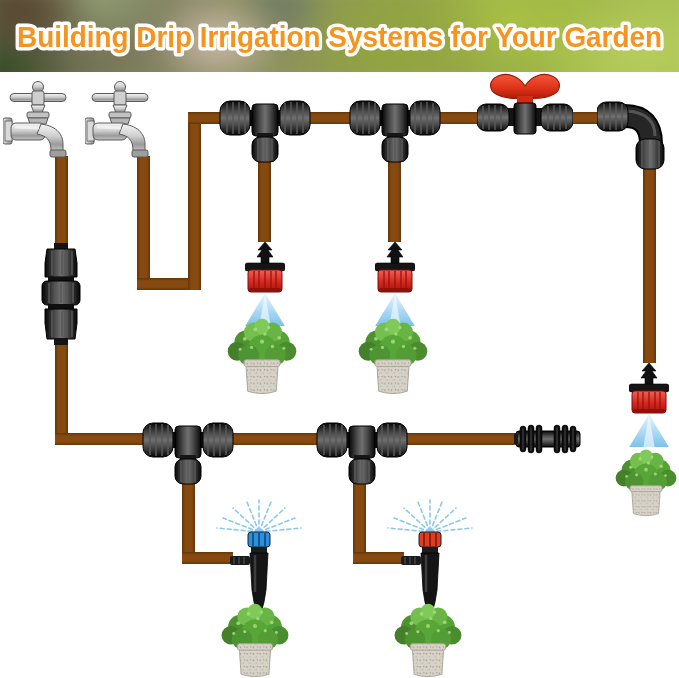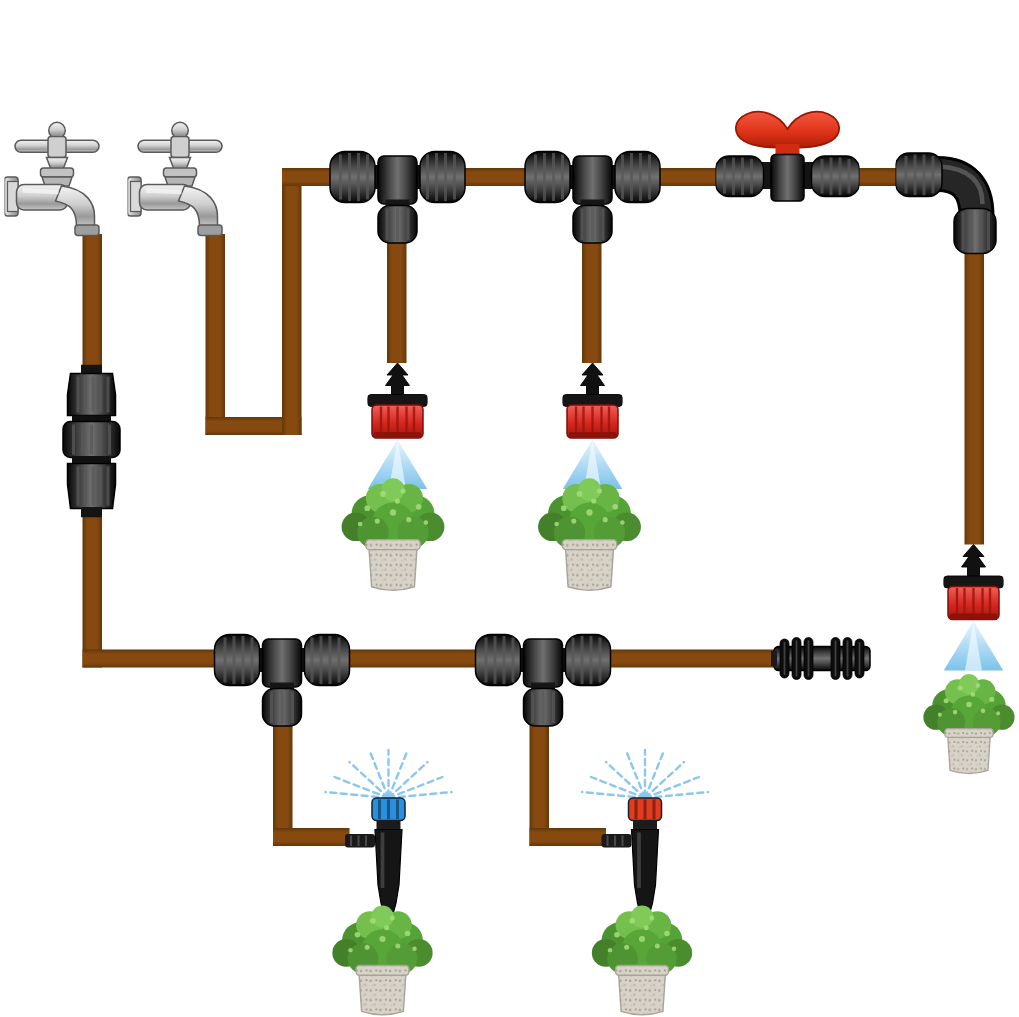--- a/index.html
+++ b/index.html
@@ -19,20 +19,26 @@
       linear-gradient(90deg,#5d5a43 0%,#8a8a67 30%,#8f9c4e 55%,#9db544 80%,#a8bf55 100%);
   }
   .banner-title{position:absolute;top:0;left:0;}
   .diagram{position:absolute;top:72px;left:0;}
 </style>
 </head>
 <body>
 
 <div class="stage">
 
+  <div class="banner">
+    <div class="banner-bg"></div>
+    <svg class="banner-title" width="679" height="72">
+      <text x="339.5" y="47" text-anchor="middle" font-family="Liberation Sans, sans-serif" font-size="30" font-weight="bold" fill="#f5941f" stroke="#ffffff" stroke-width="7" stroke-linejoin="round" paint-order="stroke" textLength="645" lengthAdjust="spacingAndGlyphs">Building Drip Irrigation Systems for Your Garden</text>
+    </svg>
+  </div>
 
   <svg class="diagram" width="679" height="606" viewBox="0 72 679 606">
     <defs>
       <linearGradient id="chromeV" x1="0" y1="0" x2="0" y2="1">
         <stop offset="0" stop-color="#f4f4f4"></stop>
           <stop offset=".45" stop-color="#cfcfcf"></stop>
           <stop offset=".75" stop-color="#9a9a9a"></stop>
           <stop offset="1" stop-color="#c4c4c4"></stop>
       </linearGradient>
       <linearGradient id="chromeH" x1="0" y1="0" x2="1" y2="0">

